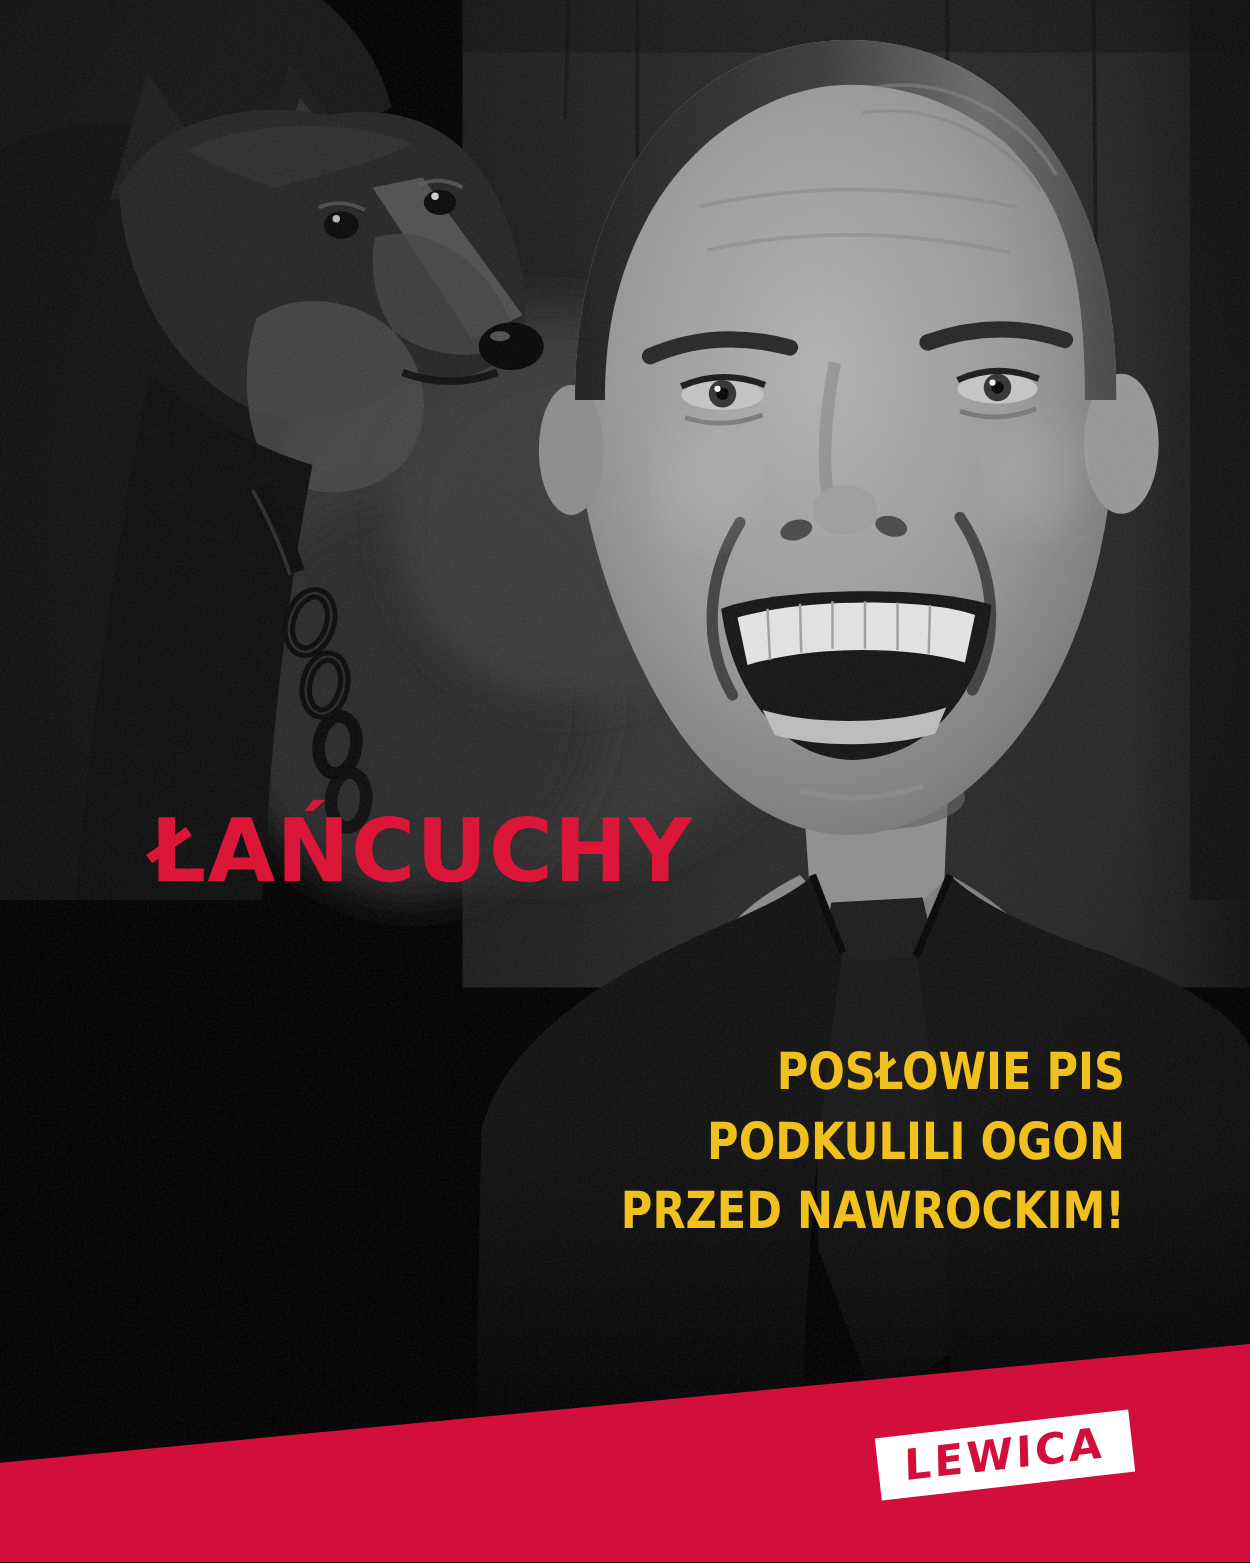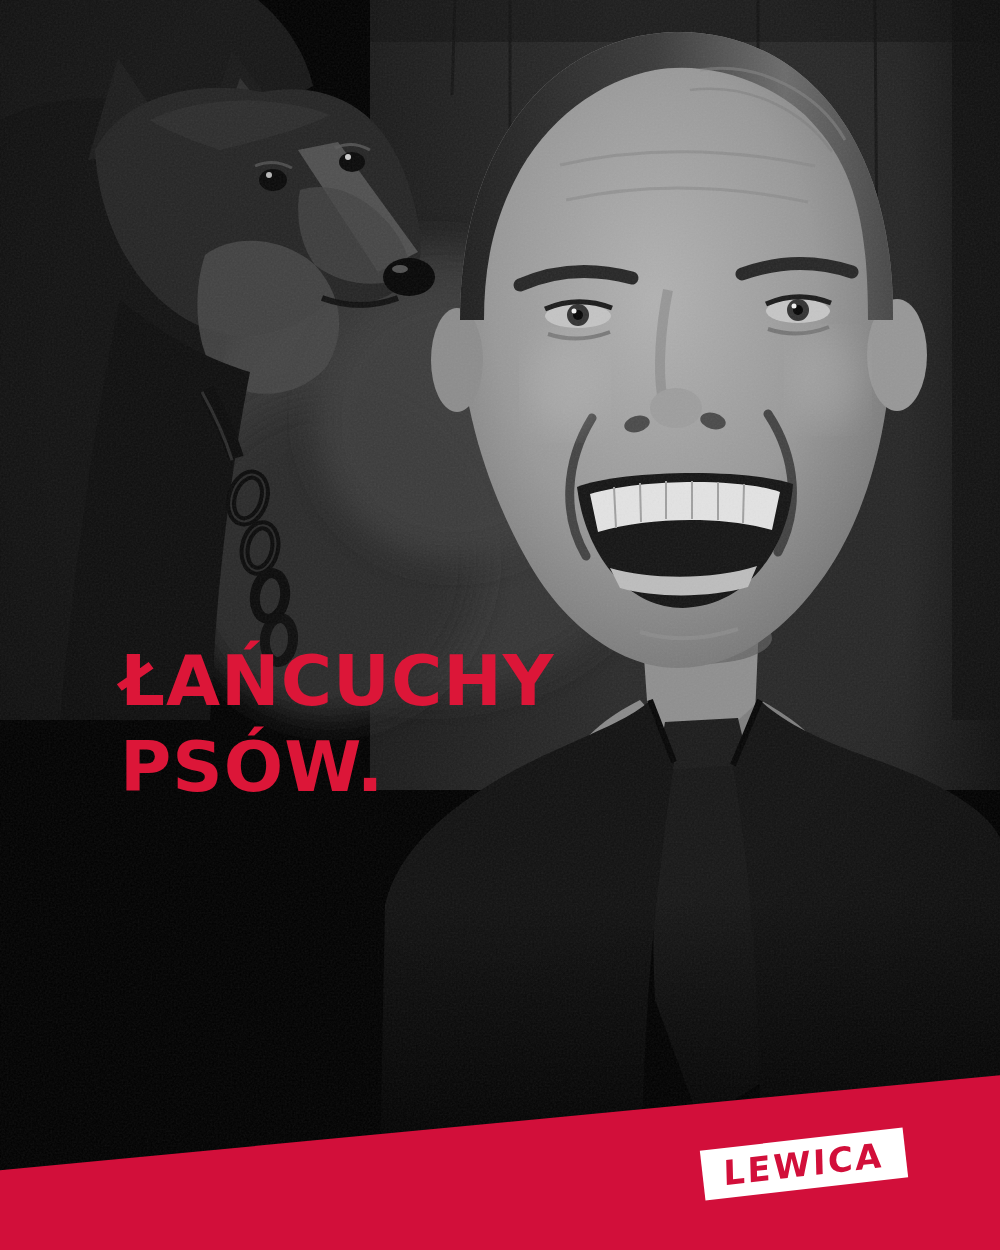--- a/index.html
+++ b/index.html
@@ -177,23 +177,27 @@
       <ellipse cx="828" cy="380" rx="36" ry="46" fill="#bdbdbd" opacity="0.25" filter="url(#soft)"></ellipse>
     </g>
 
     <rect x="0" y="900" width="1000" height="278" fill="url(#fadeB)"></rect>
     <rect x="0" y="0" width="1000" height="1178" fill="url(#vigG)"></rect>
     <rect x="0" y="0" width="1000" height="1178" filter="url(#grain)" opacity="0.09"></rect>
   </svg>
 
   <div class="headline">
     <div>ŁAŃCUCHY</div>
-    <div>PSÓW.</div>
   </div>
 
+  <div class="subheadline">
+    <div class="sub-line">POSŁOWIE PIS</div>
+    <div class="sub-line">PODKULILI OGON</div>
+    <div class="sub-line">PRZED NAWROCKIM!</div>
+  </div>
 
   <div class="band"></div>
 
   <div class="logo-plate">
     <span>LEWICA</span>
   </div>
 
 </div>
 
 </body></html>

